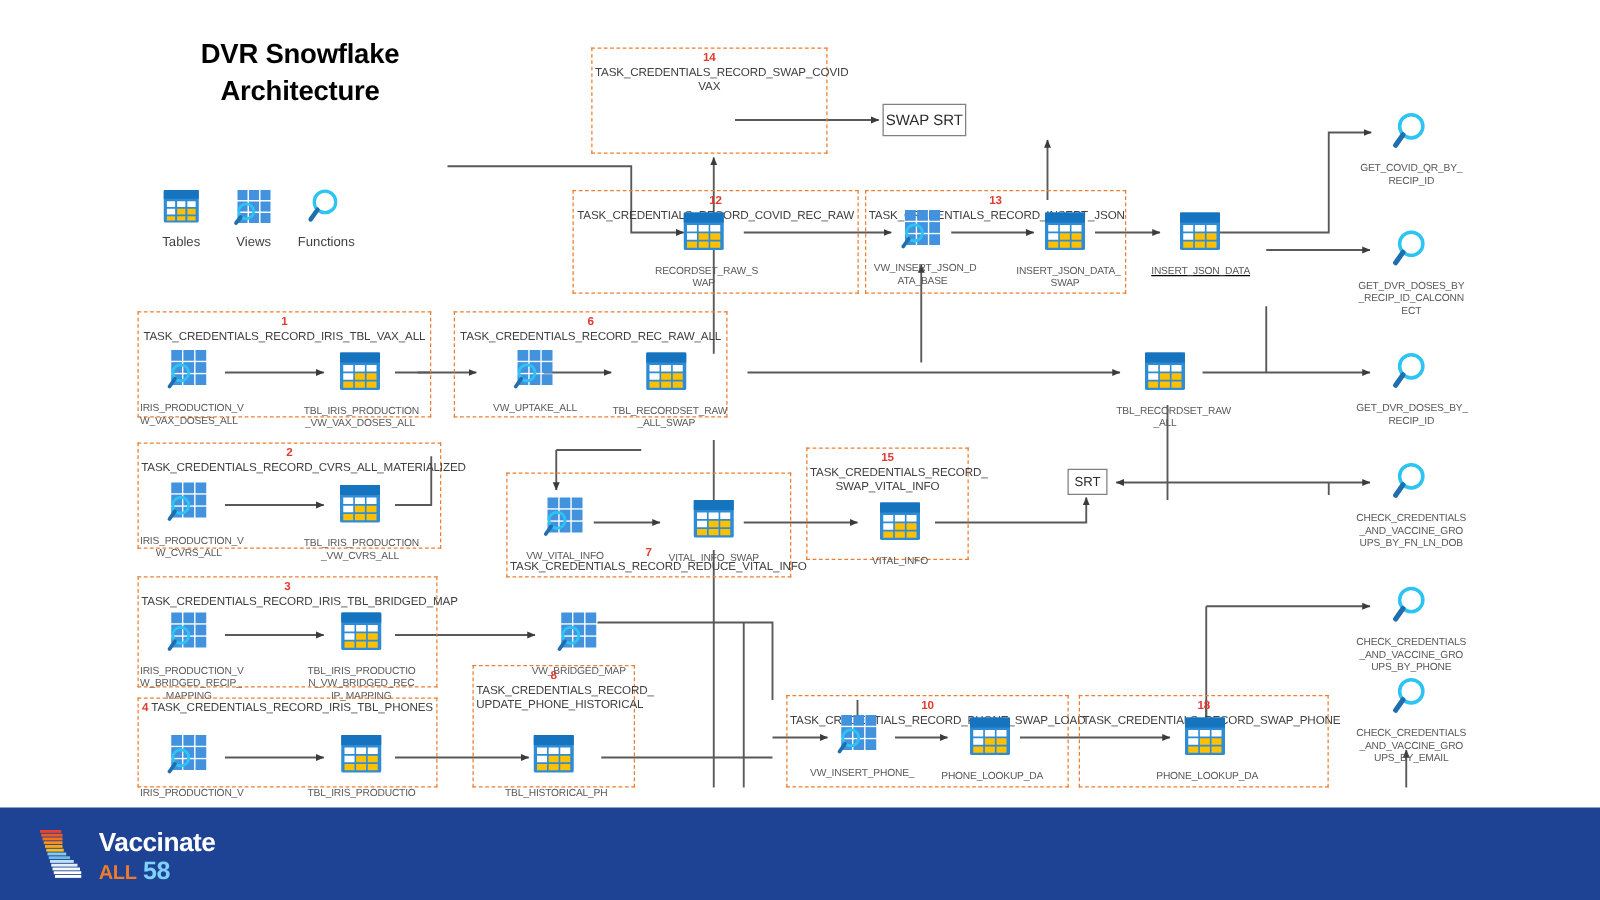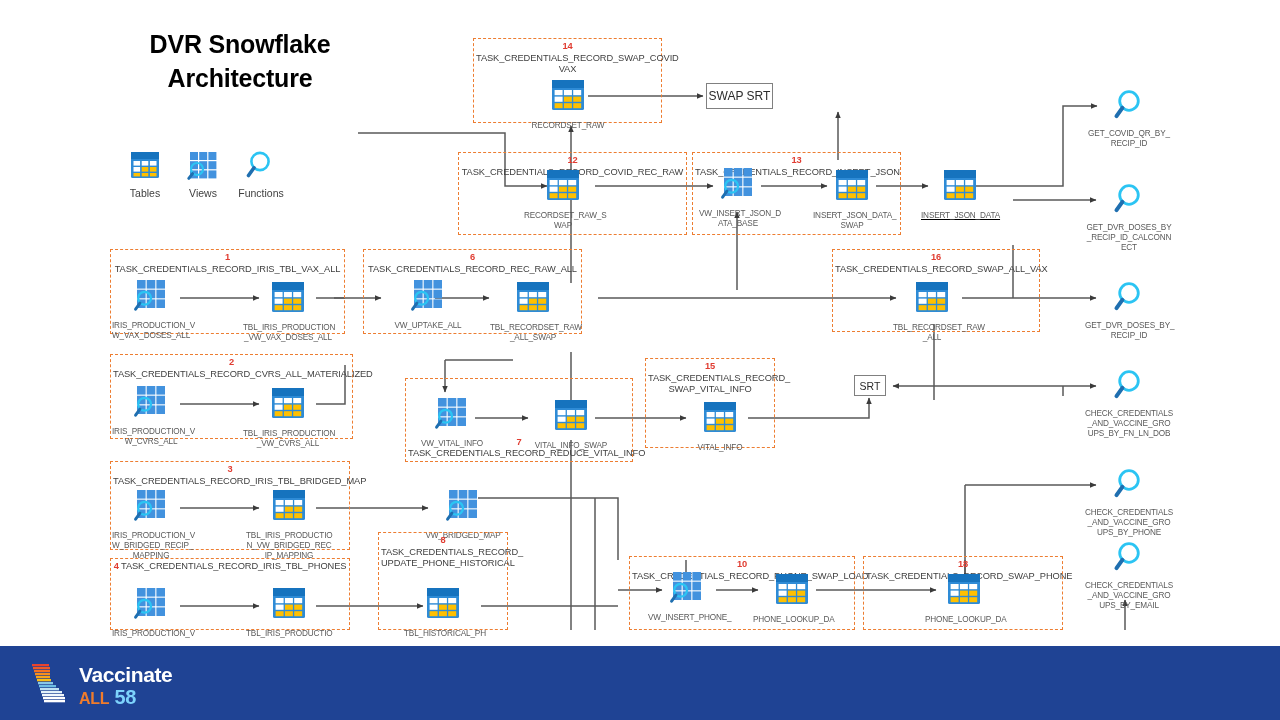--- a/index.html
+++ b/index.html
@@ -16,21 +16,21 @@
     height: 720px;
     background: #ffffff;
   }
 
   
   .title {
     position: absolute;
     left: 120px; top: 28px;
     width: 240px;
     text-align: center;
-    font-size: 25px;
+    font-size: 22px;
     font-weight: bold;
     line-height: 1.35;
     color: #000000;
     letter-spacing: -0.2px;
   }
 
   
   .legend { position: absolute; }
   .legend-item {
     position: absolute;
@@ -297,38 +297,20 @@
     <span>SWAP SRT</span>
   </div>
   <div class="plain-box small" style="left:854px;top:375px;width:32px;height:21px;">
     <span>SRT</span>
   </div>
 
   <div class="task-group" style="left:473px;top:38px;width:189px;height:85px;">
     <div class="task-title"><span class="num">14</span> <span>TASK_CREDENTIALS_RECORD_SWAP_COVID
 VAX</span></div>
   </div>
-  <div class="node" style="left:529px;top:78px;">
-    <span class="node-icon">
-      <svg width="44" height="38" viewBox="0 0 44 38">
-          <rect x="6" y="2" width="32" height="30" rx="1.5" fill="#2E8BD6"></rect>
-          <rect x="6" y="2" width="32" height="8" fill="#1673BE"></rect>
-          <rect x="8.6" y="12" width="8" height="5.2" fill="#fff"></rect>
-          <rect x="17.9" y="12" width="8" height="5.2" fill="#fff"></rect>
-          <rect x="27.2" y="12" width="8" height="5.2" fill="#fff"></rect>
-          <rect x="8.6" y="18.6" width="8" height="5.2" fill="#fff"></rect>
-          <rect x="17.9" y="18.6" width="8" height="5.2" fill="#FFC000"></rect>
-          <rect x="27.2" y="18.6" width="8" height="5.2" fill="#FFC000"></rect>
-          <rect x="8.6" y="25.2" width="8" height="5" fill="#FFC000"></rect>
-          <rect x="17.9" y="25.2" width="8" height="5" fill="#FFC000"></rect>
-          <rect x="27.2" y="25.2" width="8" height="5" fill="#FFC000"></rect>
-        </svg>
-    </span>
-    <span class="node-label">RECORDSET_RAW</span>
-  </div>
 
   <div class="task-group" style="left:458px;top:152px;width:229px;height:83px;">
     <div class="task-title"><span class="num">12</span> <span>TASK_CREDENTIALS_RECORD_COVID_REC_RAW</span></div>
   </div>
   <div class="node" style="left:524px;top:168px;">
     <span class="node-icon">
       <svg width="44" height="38" viewBox="0 0 44 38">
           <rect x="6" y="2" width="32" height="30" rx="1.5" fill="#2E8BD6"></rect>
           <rect x="6" y="2" width="32" height="8" fill="#1673BE"></rect>
           <rect x="8.6" y="12" width="8" height="5.2" fill="#fff"></rect>
@@ -483,23 +465,20 @@
           <rect x="27.2" y="18.6" width="8" height="5.2" fill="#FFC000"></rect>
           <rect x="8.6" y="25.2" width="8" height="5" fill="#FFC000"></rect>
           <rect x="17.9" y="25.2" width="8" height="5" fill="#FFC000"></rect>
           <rect x="27.2" y="25.2" width="8" height="5" fill="#FFC000"></rect>
         </svg>
     </span>
     <span class="node-label">TBL_RECORDSET_RAW
 _ALL_SWAP</span>
   </div>
 
-  <div class="task-group" style="left:832px;top:249px;width:208px;height:83px;">
-    <div class="task-title"><span class="num">16</span> <span>TASK_CREDENTIALS_RECORD_SWAP_ALL_VAX</span></div>
-  </div>
   <div class="node" style="left:893px;top:280px;">
     <span class="node-icon">
       <svg width="44" height="38" viewBox="0 0 44 38">
           <rect x="6" y="2" width="32" height="30" rx="1.5" fill="#2E8BD6"></rect>
           <rect x="6" y="2" width="32" height="8" fill="#1673BE"></rect>
           <rect x="8.6" y="12" width="8" height="5.2" fill="#fff"></rect>
           <rect x="17.9" y="12" width="8" height="5.2" fill="#fff"></rect>
           <rect x="27.2" y="12" width="8" height="5.2" fill="#fff"></rect>
           <rect x="8.6" y="18.6" width="8" height="5.2" fill="#fff"></rect>
           <rect x="17.9" y="18.6" width="8" height="5.2" fill="#FFC000"></rect>

